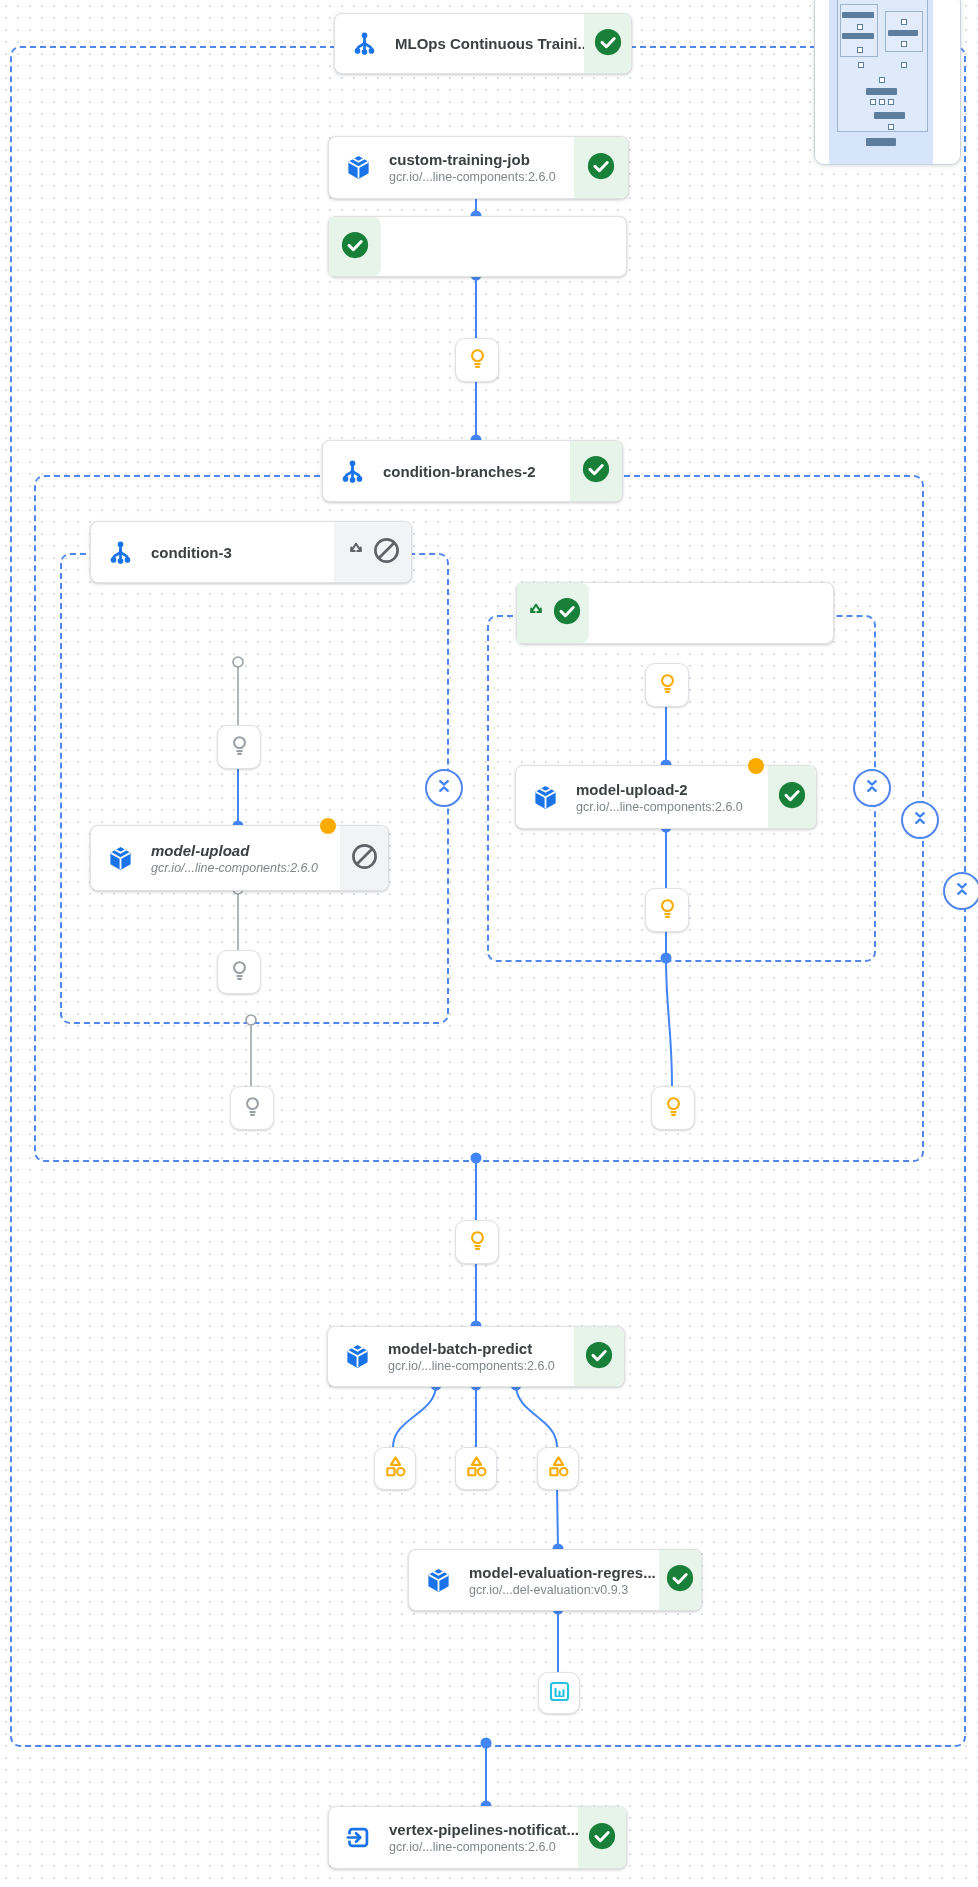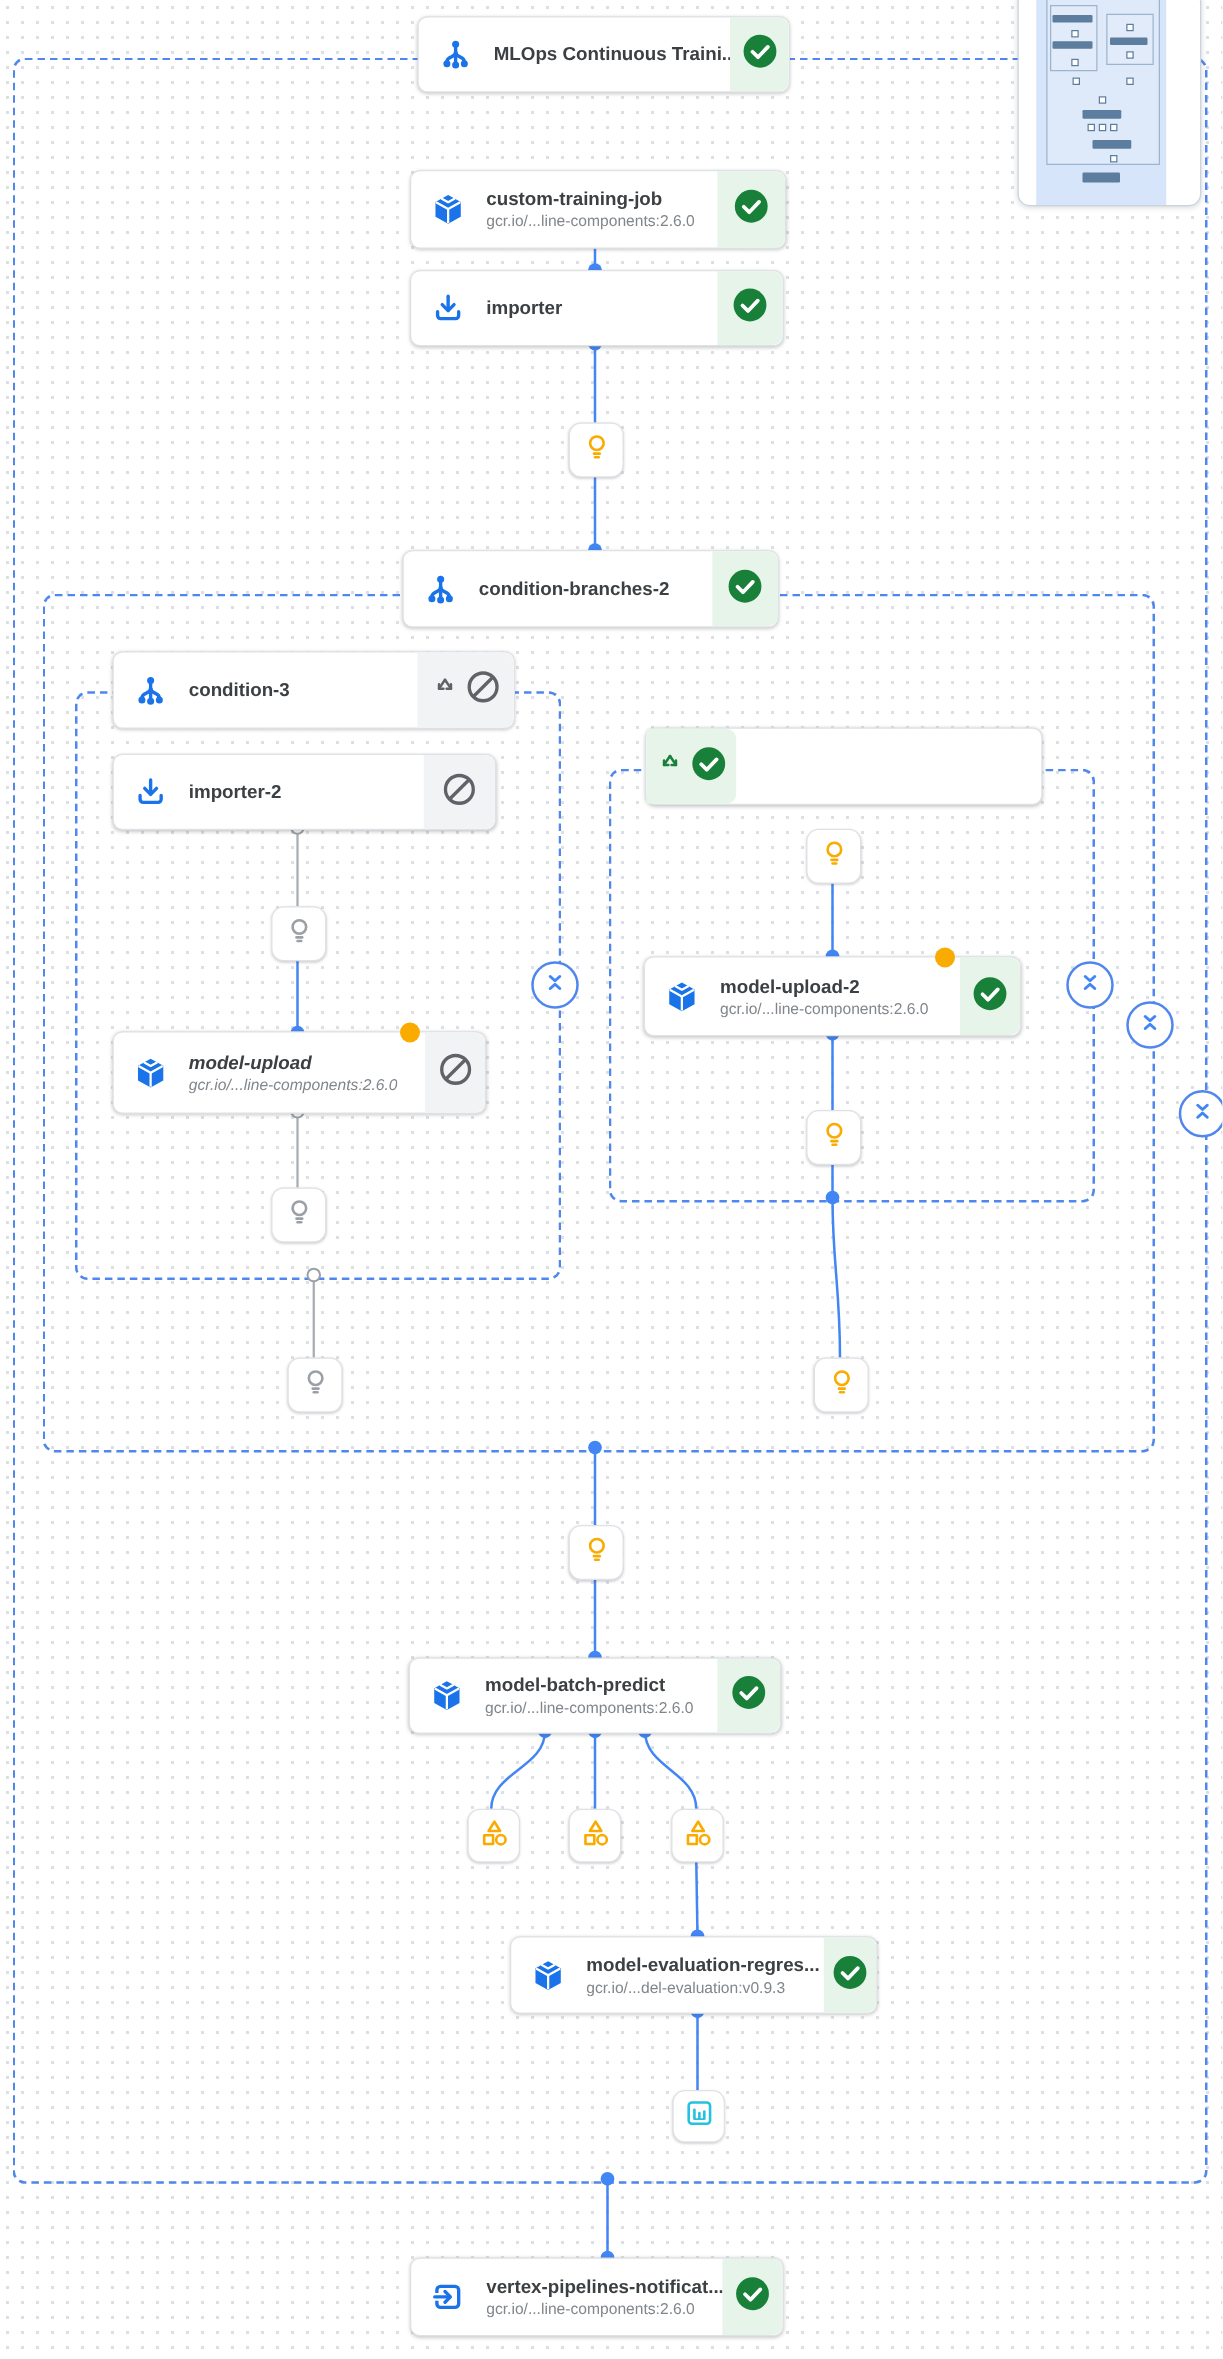--- a/index.html
+++ b/index.html
@@ -150,34 +150,20 @@
     </div>
     <div class="node-status status-green" style="width:54px;">
       <span><svg viewBox="0 0 24 24" width="30" height="30">
             <circle cx="12" cy="12" r="10.5" fill="#188038"></circle>
             <path d="M7.2 12.3 L10.7 15.8 L17 9.2" fill="none" stroke="#fff" stroke-width="2.4" stroke-linecap="round" stroke-linejoin="round"></path>
           </svg></span>
     </div>
   </div>
 
   <div class="node" style="left:328px;top:216px;width:297px;height:59px;">
-    <div class="node-main">
-      <span class="node-icon">
-        <svg viewBox="0 0 24 24" width="27" height="27">
-            <g fill="none" stroke="#1a73e8" stroke-width="2.4" stroke-linecap="round" stroke-linejoin="round">
-              <path d="M12 3.5 V13.5"></path>
-              <path d="M7.8 9.5 L12 13.8 L16.2 9.5"></path>
-              <path d="M4.5 14.5 V17.3 A2.2 2.2 0 0 0 6.7 19.5 H17.3 A2.2 2.2 0 0 0 19.5 17.3 V14.5"></path>
-            </g>
-          </svg>
-      </span>
-      <span class="node-text">
-          <span class="node-title">importer</span>
-        </span>
-    </div>
     <div class="node-status status-green" style="width:52px;">
       <span><svg viewBox="0 0 24 24" width="30" height="30">
             <circle cx="12" cy="12" r="10.5" fill="#188038"></circle>
             <path d="M7.2 12.3 L10.7 15.8 L17 9.2" fill="none" stroke="#fff" stroke-width="2.4" stroke-linecap="round" stroke-linejoin="round"></path>
           </svg></span>
     </div>
   </div>
 
   <div class="node" style="left:322px;top:440px;width:299px;height:60px;justify-content:flex-end;">
     <div class="node-main">
@@ -242,44 +228,20 @@
           </svg></span>
       <span><svg viewBox="0 0 24 24" width="29" height="29">
             <g fill="none" stroke="#5f6368" stroke-width="2.2">
               <circle cx="12" cy="12" r="9.2"></circle>
               <path d="M5.6 18.4 L18.4 5.6"></path>
             </g>
           </svg></span>
     </div>
   </div>
 
-  <div class="node" style="left:90px;top:603px;width:305px;height:59px;">
-    <div class="node-main">
-      <span class="node-icon">
-        <svg viewBox="0 0 24 24" width="27" height="27">
-            <g fill="none" stroke="#1a73e8" stroke-width="2.4" stroke-linecap="round" stroke-linejoin="round">
-              <path d="M12 3.5 V13.5"></path>
-              <path d="M7.8 9.5 L12 13.8 L16.2 9.5"></path>
-              <path d="M4.5 14.5 V17.3 A2.2 2.2 0 0 0 6.7 19.5 H17.3 A2.2 2.2 0 0 0 19.5 17.3 V14.5"></path>
-            </g>
-          </svg>
-      </span>
-      <span class="node-text">
-          <span class="node-title">importer-2</span>
-        </span>
-    </div>
-    <div class="node-status status-gray" style="width:57px;">
-      <span><svg viewBox="0 0 24 24" width="29" height="29">
-            <g fill="none" stroke="#5f6368" stroke-width="2.2">
-              <circle cx="12" cy="12" r="9.2"></circle>
-              <path d="M5.6 18.4 L18.4 5.6"></path>
-            </g>
-          </svg></span>
-    </div>
-  </div>
 
   <div class="node" style="left:90px;top:825px;width:297px;height:64px;font-style:italic;">
     <div class="node-main">
       <span class="node-icon">
         <svg viewBox="0 0 24 24" width="27" height="27">
             <path fill="#1a73e8" d="M12 1.8 L21 6.8 V17.2 L12 22.2 L3 17.2 V6.8 Z"></path>
             <g fill="none" stroke="#fff" stroke-width="1.6" stroke-linejoin="round">
               <path d="M3.4 7 L12 11.8 L20.6 7"></path>
               <path d="M12 11.8 V21.6"></path>
               <path d="M7.2 4.2 L12 6.9 L16.8 4.2"></path>

